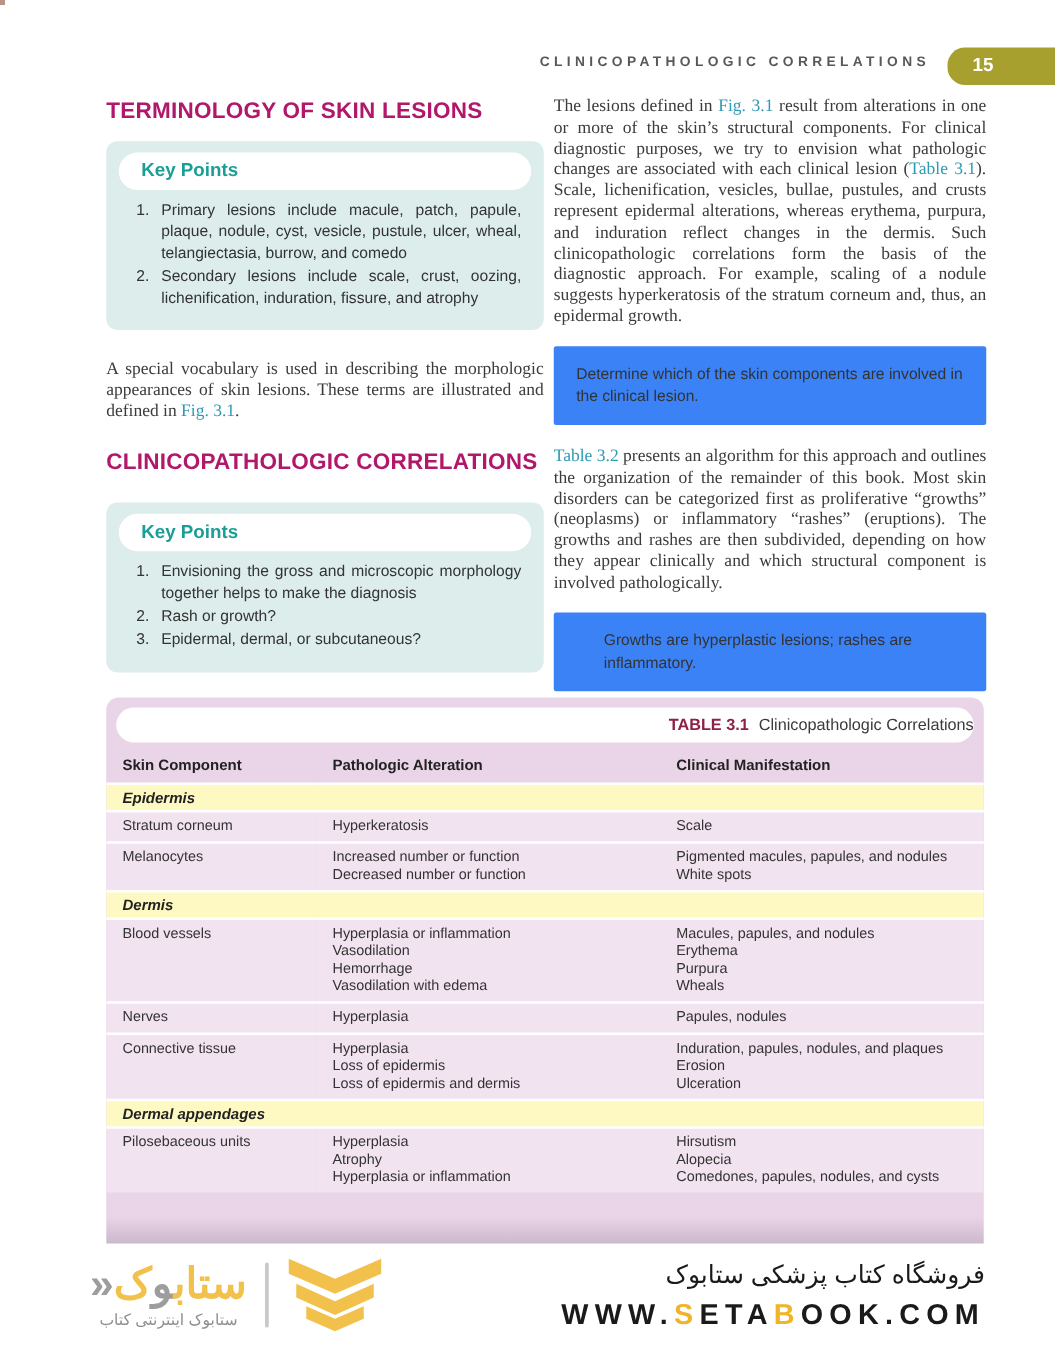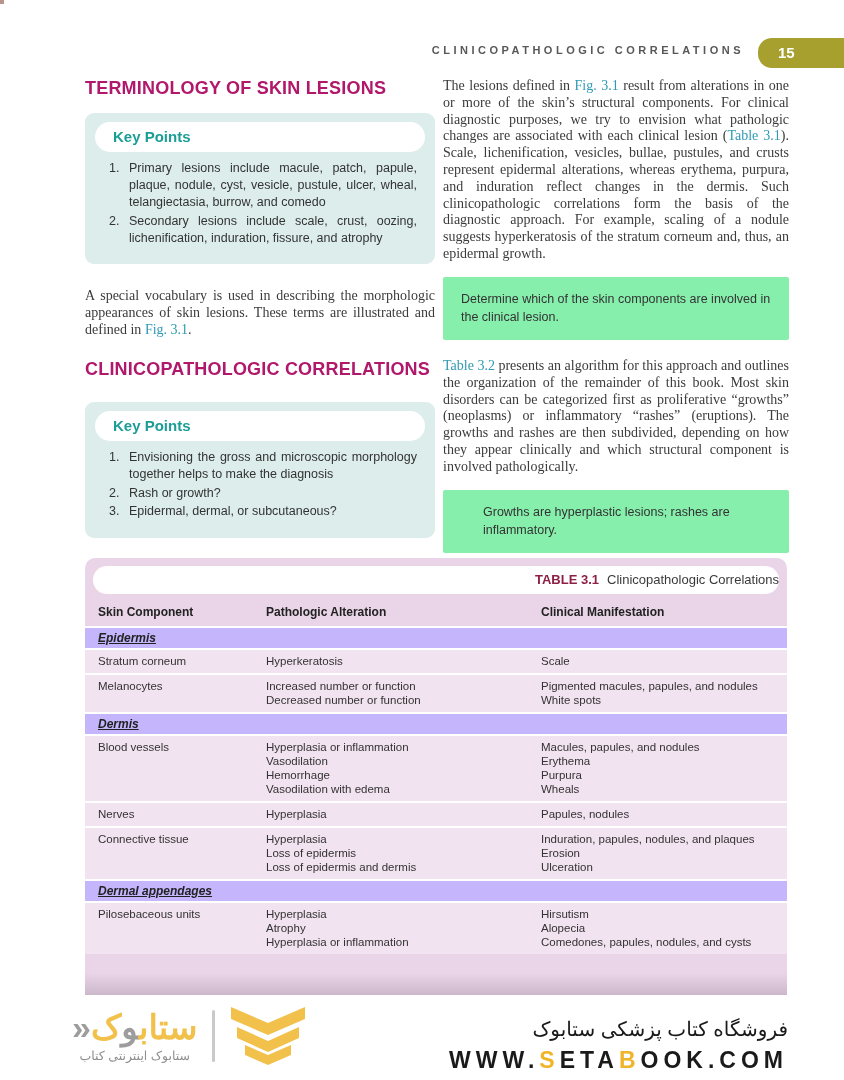--- a/index.html
+++ b/index.html
@@ -42,21 +42,21 @@
   .kp-list { list-style:none; padding:0 8px 0 12px; counter-reset:kp; }
   .kp-list li {
     counter-increment:kp; font-size:12.5px; line-height:1.35; color:#333;
     text-align:justify; padding-left:22px; position:relative; margin-bottom:2px;
   }
   .kp-list li::before {
     content:counter(kp) "."; position:absolute; left:2px; top:0; color:#333;
   }
   
   .callout {
-    background:#86efac; border-radius:2px; padding:13px 18px 14px 18px;
+    background:#3b82f6; border-radius:2px; padding:13px 18px 14px 18px;
     font-size:12.5px; line-height:1.45; color:#333; margin-bottom:18px;
   }
   
   .cp-table {
     position:absolute; left:85px; top:558px; width:702px; height:437px;
     background:#e9d5e7; border-radius:10px 10px 0 0; overflow:hidden;
     padding:8px 0 0 0;
   }
   .cp-table::after {
     content:""; position:absolute; left:0; right:0; bottom:0; height:22px;
@@ -72,39 +72,38 @@
   table.cpt { width:100%; border-collapse:collapse; table-layout:fixed; }
   table.cpt col.c1 { width:168px; }
   table.cpt col.c2 { width:275px; }
   table.cpt col.c3 { width:259px; }
   table.cpt th {
     text-align:left; font-size:12px; font-weight:bold; color:#222;
     padding:5px 6px 7px 13px; background:transparent;
   }
   tr.section-row td {
     font-size:12px; font-weight:bold; font-style:italic; color:#222;
-    background:#c4b5fd; border-bottom:1.5px solid #5a5a5a; border-top:2px solid #fff;
+    background:#fef9c3; border-bottom:1.5px solid #5a5a5a; border-top:2px solid #fff;
     padding:3px 6px 3px 13px;
-    text-decoration:underline;
   }
   tr.data-row td {
     font-size:11.5px; line-height:1.22; color:#333; vertical-align:top;
     background:#f2e3f0; border-top:2px solid #fff;
     padding:4px 6px 5px 13px; white-space:pre-line;
   }
   
   .footer { position:absolute; left:0; top:995px; width:844px; height:85px; background:#fff; }
   .logo-group { position:absolute; left:72px; top:10px; display:flex; align-items:center; }
   .wordmark-block { text-align:center; }
   .wordmark { font-size:34px; font-weight:bold; line-height:1; direction:rtl; }
   .wordmark .yellow { color:#f2c14b; }
   .wordmark .gray   { color:#9d9d9d; }
   .logo-subtitle { font-size:12.5px; color:#8f8f8f; margin-top:4px; direction:rtl; }
   .logo-divider { width:3px; height:52px; background:#c9c9c9; margin:0 14px; border-radius:2px; }
-  .footer-right { position:absolute; right:56px; top:22px; text-align:right; }
+  .footer-right { position:absolute; right:56px; top:12px; text-align:right; }
   .footer-fa { font-size:20px; color:#1a1a1a; direction:rtl; margin-bottom:6px; font-weight:500; }
   .footer-url { font-size:23px; font-weight:bold; letter-spacing:5px; color:#1a1a1a; }
   .footer-url .hl { color:#f0b429; }
   .corner-mark { position:absolute; left:0; top:0; width:4px; height:4px; background:#8a4a3a; opacity:0.6; }
 </style>
 </head>
 <body>
 
 <div class="page">
   <div class="corner-mark"></div>

